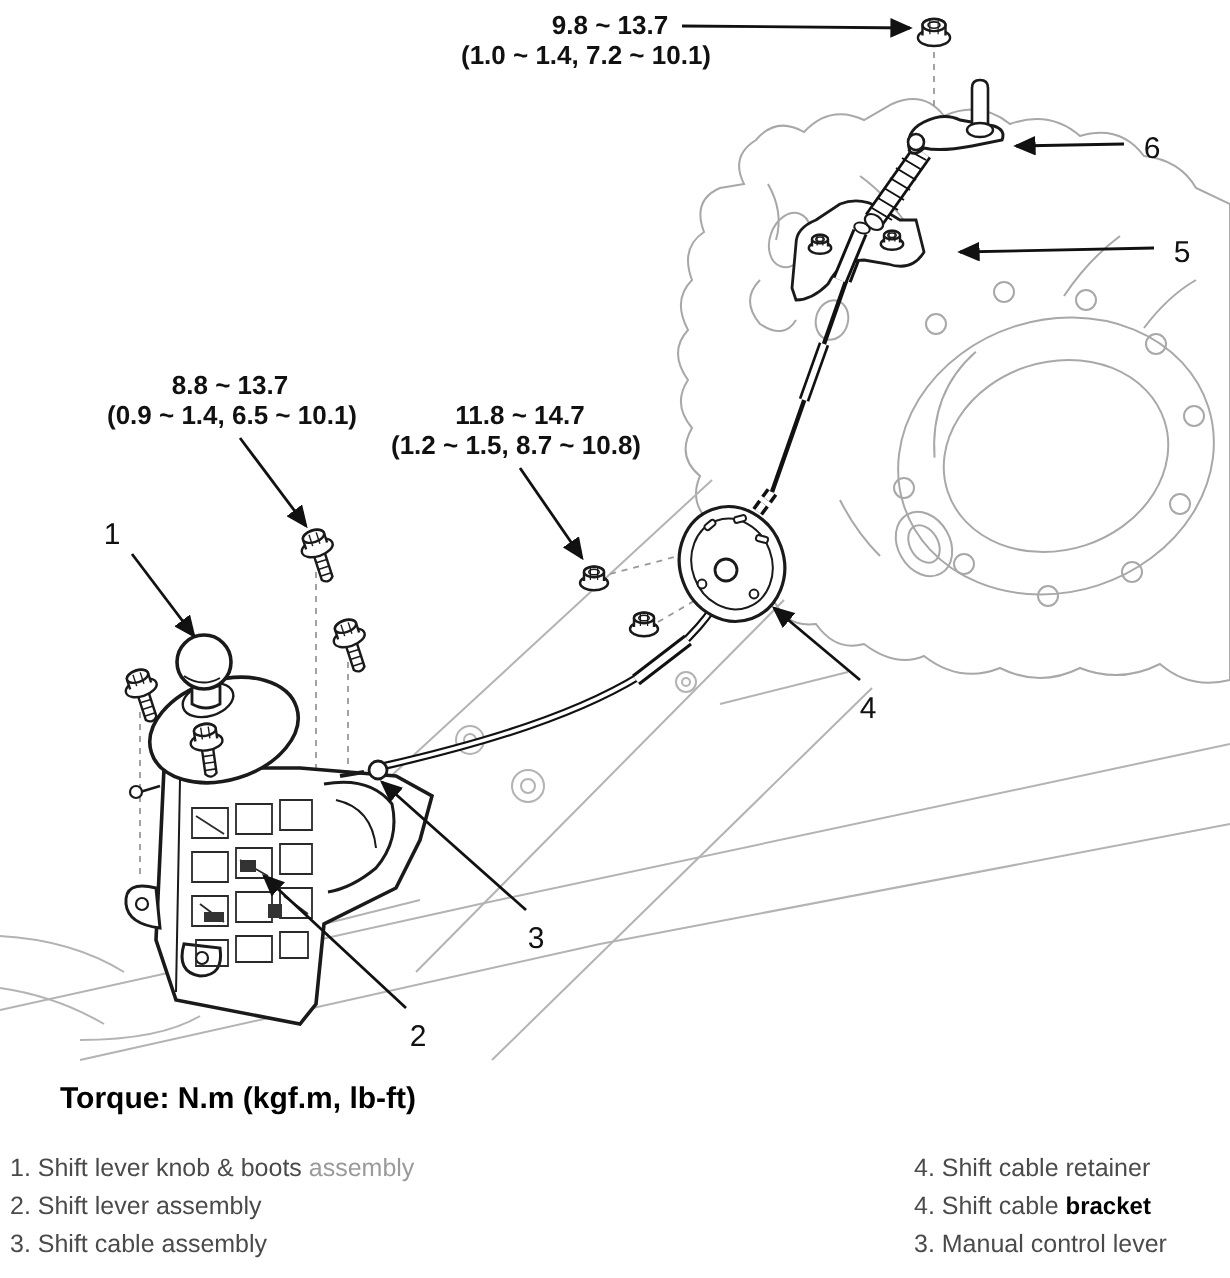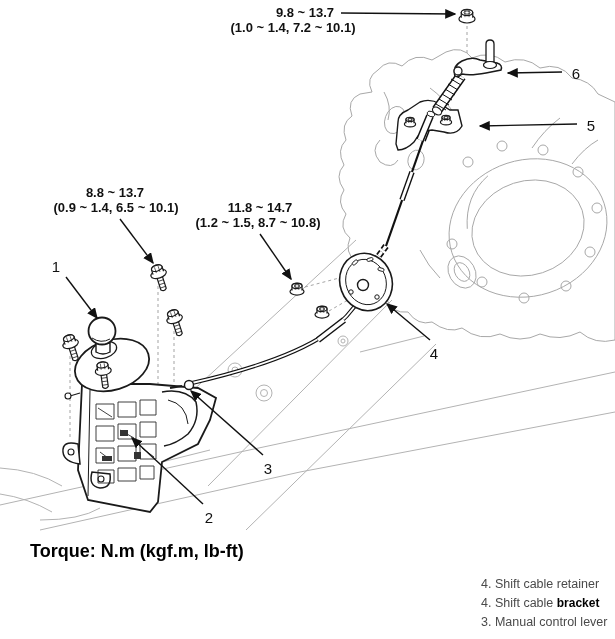--- a/index.html
+++ b/index.html
@@ -1,24 +1,24 @@
 <!DOCTYPE html>
 <html><head>
 <meta charset="utf-8">
 <style>
   html,body{margin:0;padding:0;background:#fff;}
   #stage{position:relative;width:615px;height:639px;background:#fff;overflow:hidden;
          font-family:"Liberation Sans",sans-serif;}
   #diagram{position:absolute;left:0;top:0;}
   .spec-text{font-family:"Liberation Sans",sans-serif;font-size:13px;font-weight:bold;fill:#111;}
   .callout-num{font-family:"Liberation Sans",sans-serif;font-size:15px;fill:#111;}
-  #torque-note{position:absolute;left:30px;top:541px;font-size:18px;font-weight:bold;color:#000;}
+  #torque-note{position:absolute;left:30px;top:541px;font-size:15px;font-weight:bold;color:#000;}
   .legend-col{position:absolute;top:575px;font-size:12.5px;color:#4a4a4a;line-height:19px;}
   #legend-left{left:5px;}
-  #legend-right{left:481px;}
+  #legend-right{left:457px;}
   .lt{color:#9a9a9a;}
   .bd{color:#000;font-weight:bold;font-size:12px;margin-top:28px;}
   svg *{vector-effect:non-scaling-stroke;}
 </style>
 </head>
 <body>
 
 <div id="stage">
 
 <svg id="diagram" width="615" height="535" viewBox="0 0 615 535">
@@ -242,20 +242,25 @@
   <text class="callout-num" x="56" y="272" text-anchor="middle">1</text>
   <text class="callout-num" x="209" y="523" text-anchor="middle">2</text>
   <text class="callout-num" x="268" y="474" text-anchor="middle">3</text>
   <text class="callout-num" x="434" y="359" text-anchor="middle">4</text>
   <text class="callout-num" x="591" y="131" text-anchor="middle">5</text>
   <text class="callout-num" x="576" y="79" text-anchor="middle">6</text>
 </svg>
 
 <div id="torque-note">Torque: N.m (kgf.m, lb-ft)</div>
 
+<div id="legend-left" class="legend-col">
+  <div><span>1. Shift lever knob &amp; boots </span><span class="lt">assembly</span></div>
+  <div><span>2. Shift lever assembly</span></div>
+  <div><span>3. Shift cable assembly</span></div>
+</div>
 
 <div id="legend-right" class="legend-col">
   <div><span>4. Shift cable retainer</span></div>
   <div><span>4. Shift cable </span><span class="bd">bracket</span></div>
   <div><span>3. Manual control lever</span></div>
 </div>
 
 </div>
 
 </body></html>

